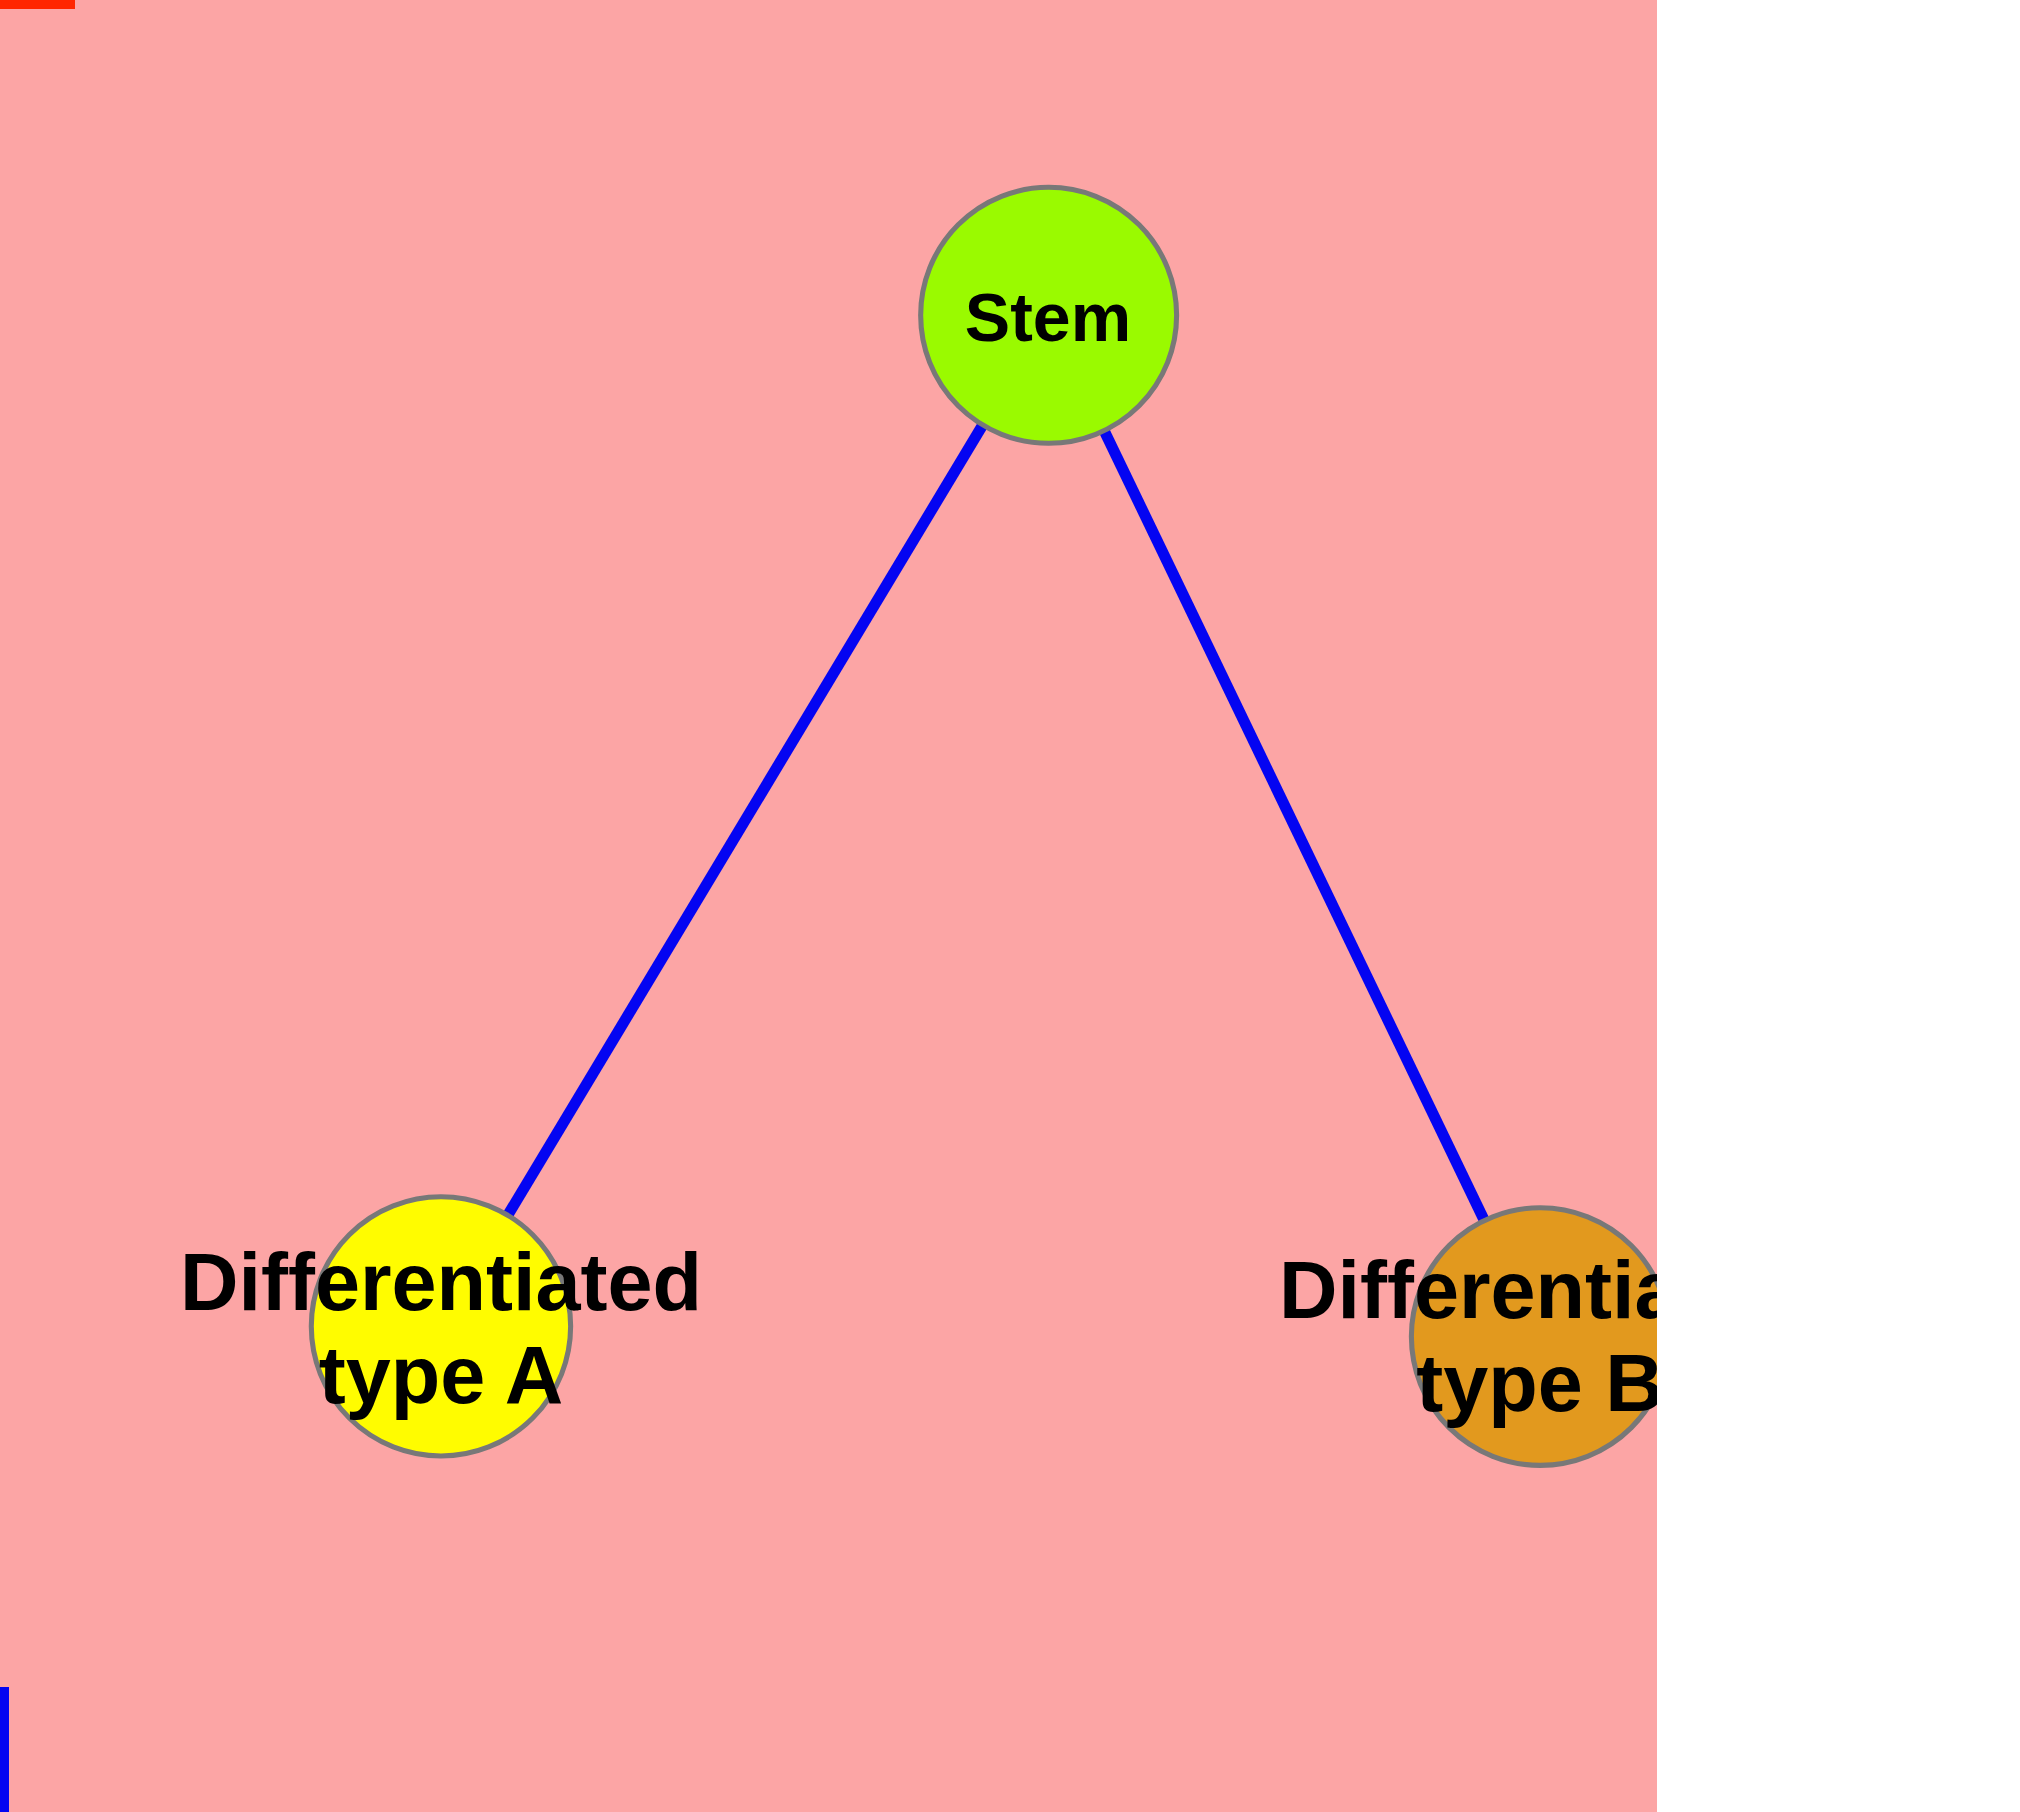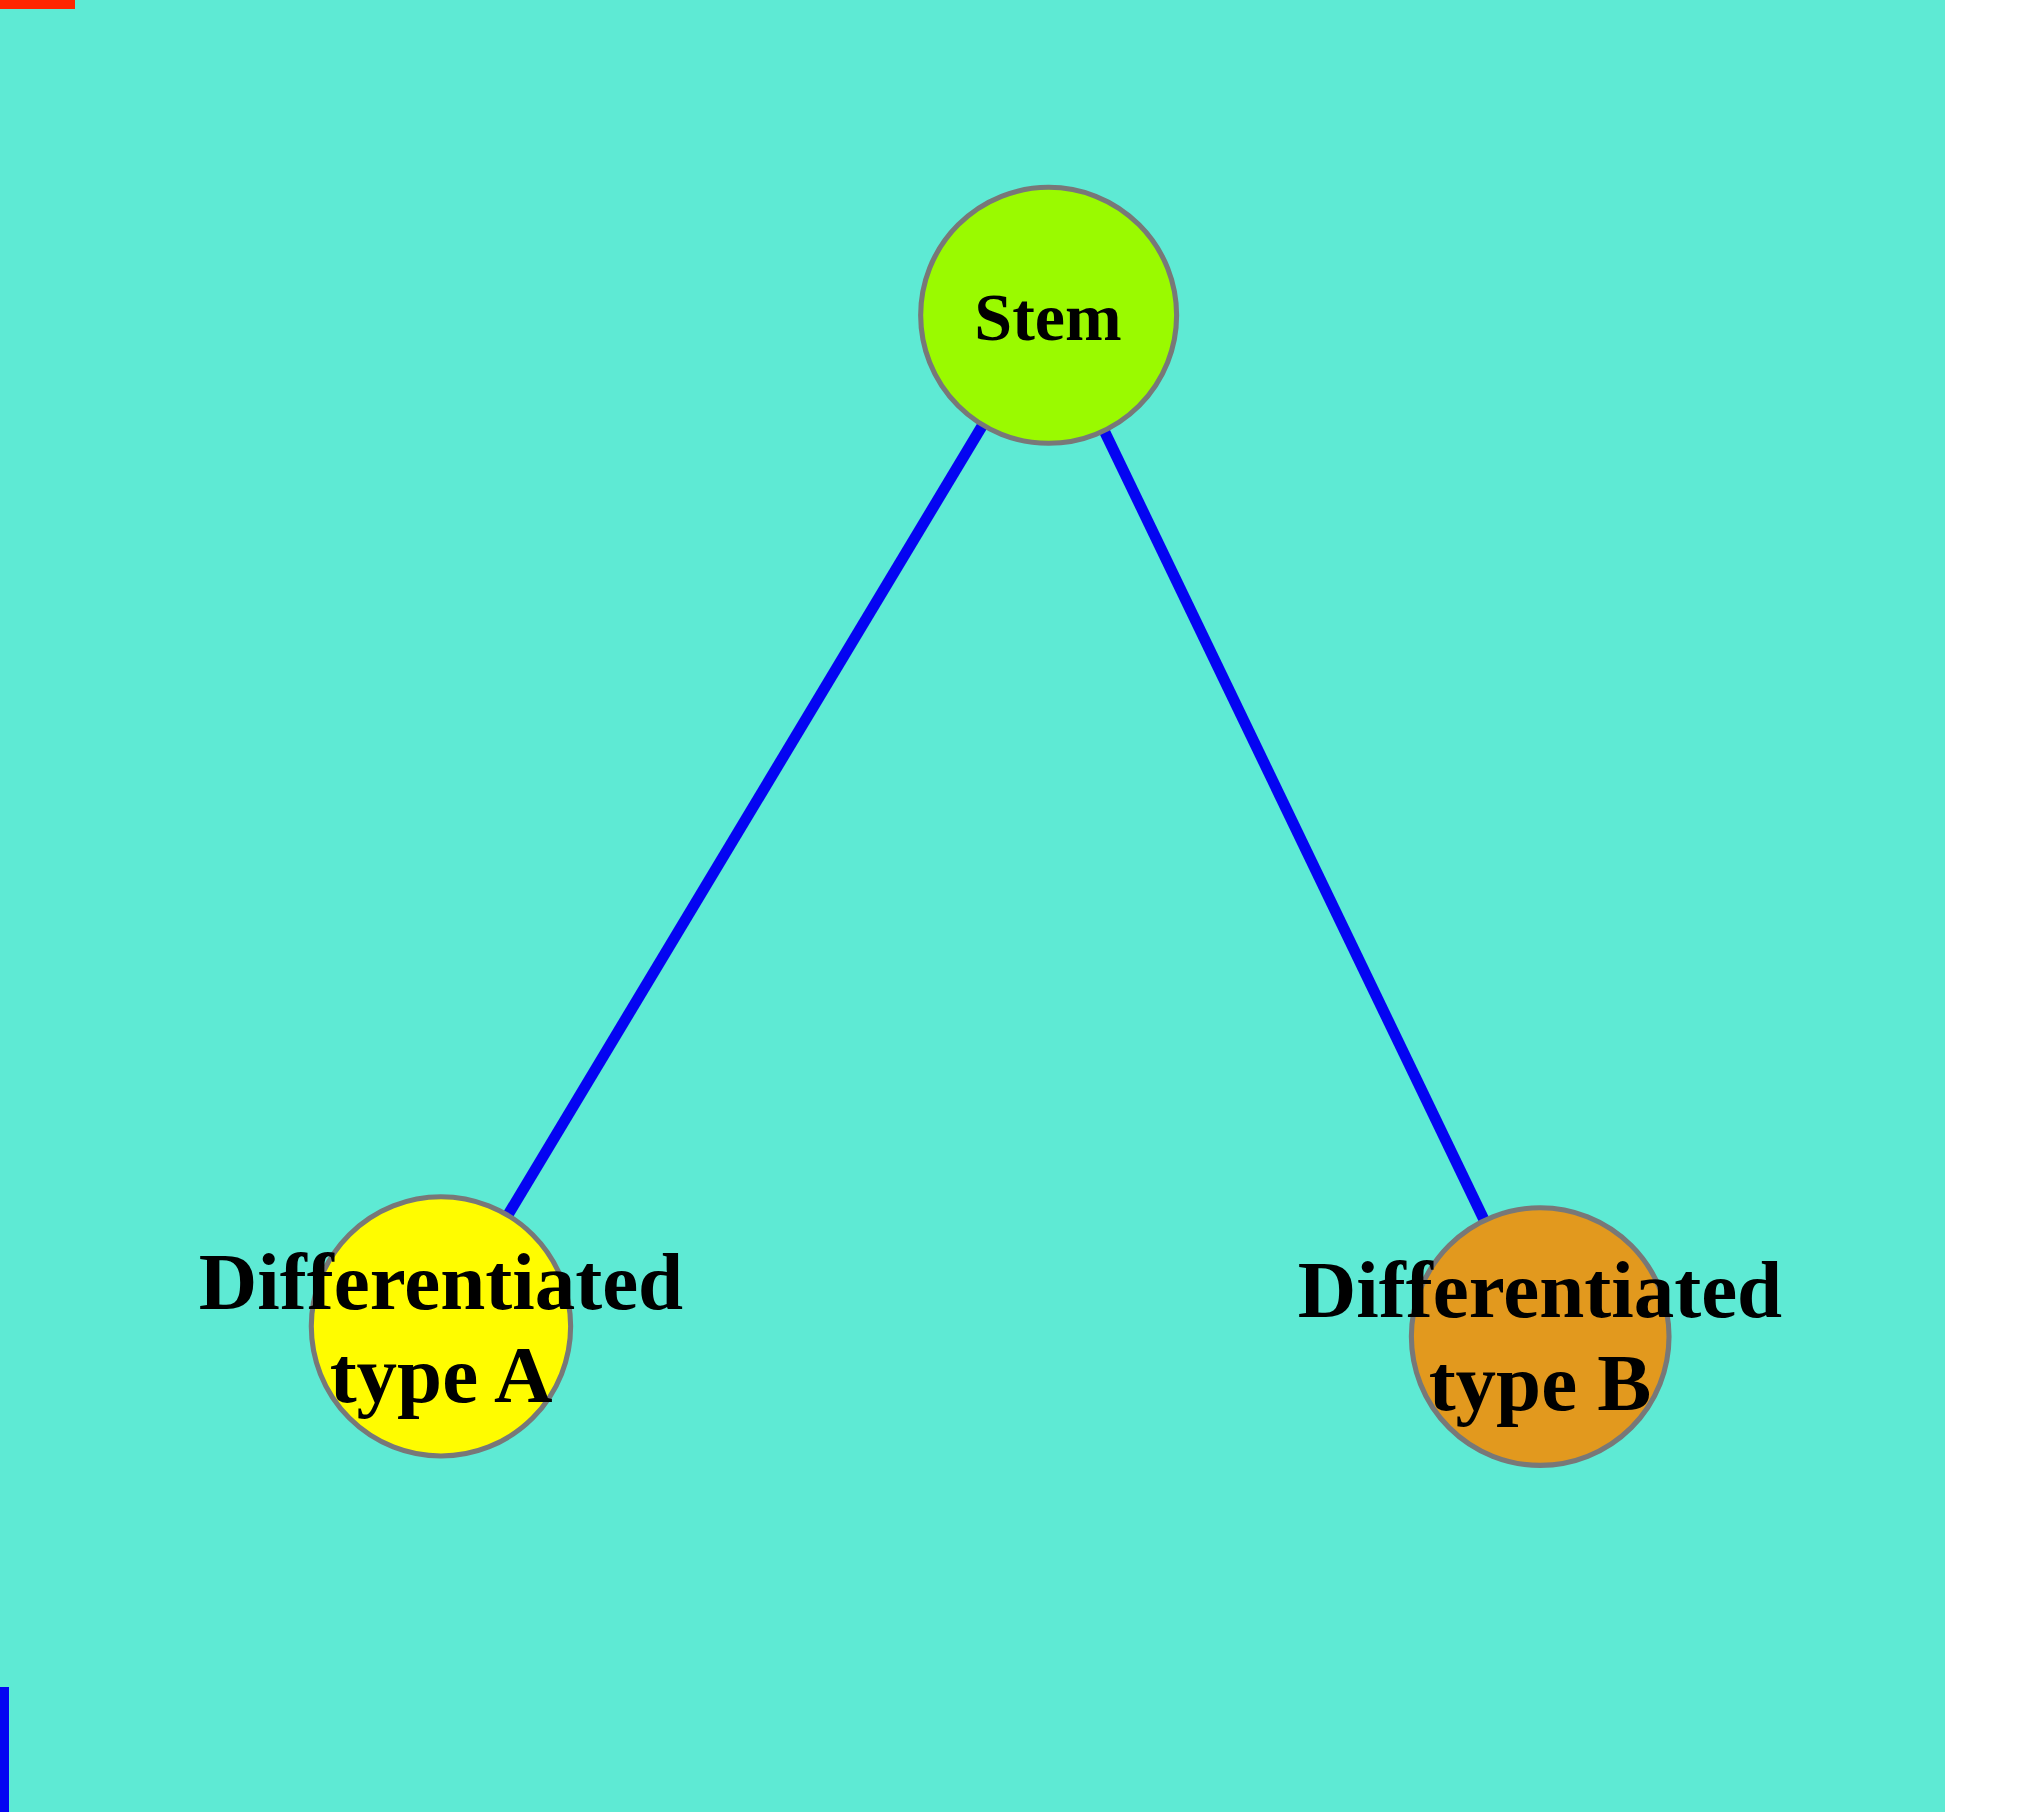--- a/index.html
+++ b/index.html
@@ -1,22 +1,22 @@
 <!DOCTYPE html>
 <html style="font-size:13.6px"><head>
 <meta charset="utf-8">
 <style>
   html, body { margin: 0; padding: 0; }
   .canvas {
     position: relative;
-    width: 1945px;
+    width: 1657px;
     height: 1812px;
-    background: #5eead4;
+    background: #fca5a5;
     overflow: hidden;
-    font-family: Liberation Serif, serif;
+    font-family: Liberation Sans, sans-serif;
   }
   .graph-svg { position: absolute; left: 0; top: 0; }
   .edge { stroke-width: 13px; fill: none; }
   .node { stroke-width: 6px; }
   .node-label {
     position: absolute;
     transform: translate(-50%, -50%);
     text-align: center;
     white-space: pre-line;
     font-weight: bold;

